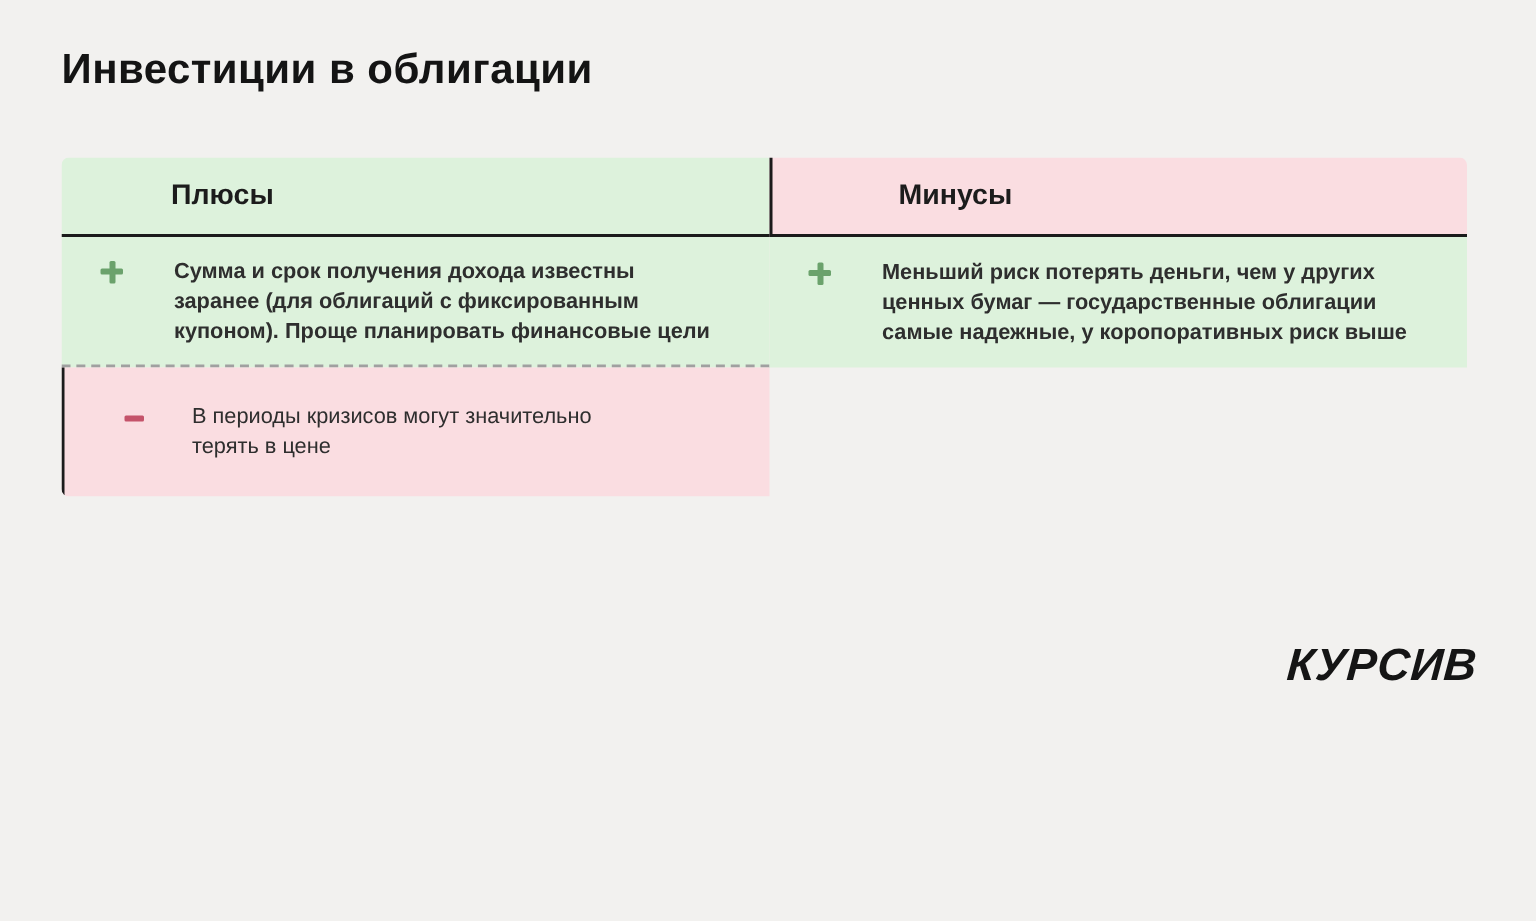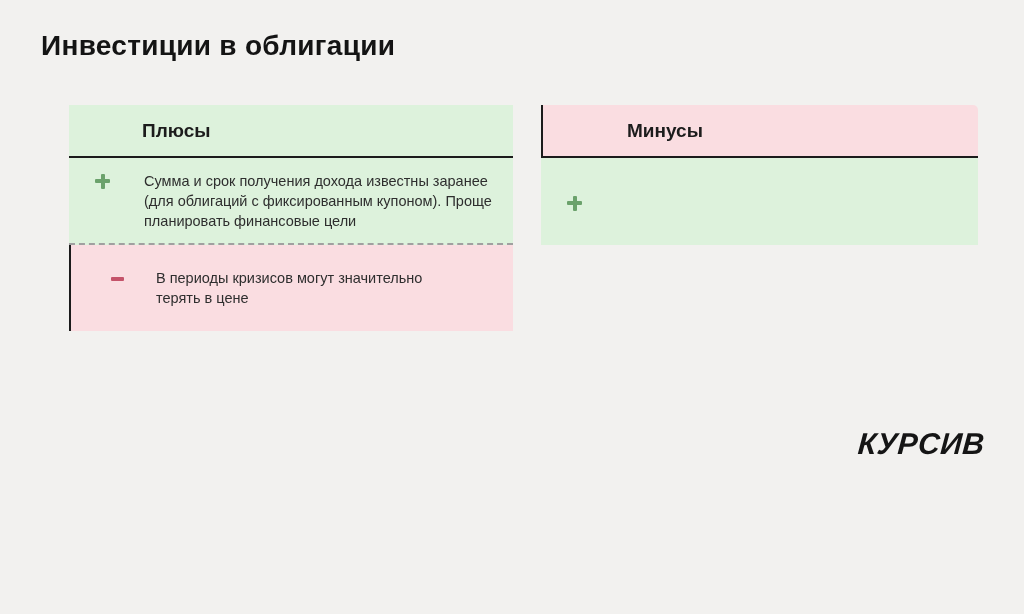--- a/index.html
+++ b/index.html
@@ -35,22 +35,22 @@
   .procon-table {
     position: absolute;
     left: 41px; top: 105px;
     width: 937px; height: 226px;
     display: grid;
     grid-template-columns: 472px 465px;
     grid-template-rows: 53px 87px 86px;
     border-radius: 5px;
     overflow: hidden;
   }
-  .cell { color: var(--text); margin-left: 28px; }
-  .col-pros { background: var(--pros-bg); }
+  .cell { color: var(--text); }
+  .col-pros { background: var(--pros-bg); font-weight: bold; }
   .col-cons { background: var(--cons-bg); border-left: 2px solid var(--line); }
   .row-header {
     border-bottom: 2px solid var(--line);
     display: flex; align-items: center;
     font-size: 19px; font-weight: 700;
     color: #1c1c1c;
   }
   .row-header.col-pros { padding-left: 73px; }
   .row-header.col-cons { padding-left: 84px; text-align: center; }
   .row-first { border-bottom: 2px dashed var(--dashed); }
@@ -123,20 +123,21 @@
     <div class="cell cell-body row-first col-pros">
       <div class="cell-content">
         <span class="icon-box plus-icon"></span>
         <p class="cell-text">Сумма и срок получения дохода известны заранее (для облигаций с фиксированным купоном). Проще планировать финансовые цели</p>
       </div>
     </div>
 
     <div class="cell cell-body col-pros">
       <div class="cell-content">
         <span class="icon-box plus-icon"></span>
+        <p class="cell-text">Меньший риск потерять деньги, чем у других ценных бумаг — государственные облигации самые надежные, у коропоративных риск выше</p>
       </div>
     </div>
     <div class="cell cell-body col-cons">
       <div class="cell-content">
         <span class="icon-box minus-icon"></span>
         <p class="cell-text">В периоды кризисов могут значительно терять в цене</p>
       </div>
     </div>
 
   </div>

